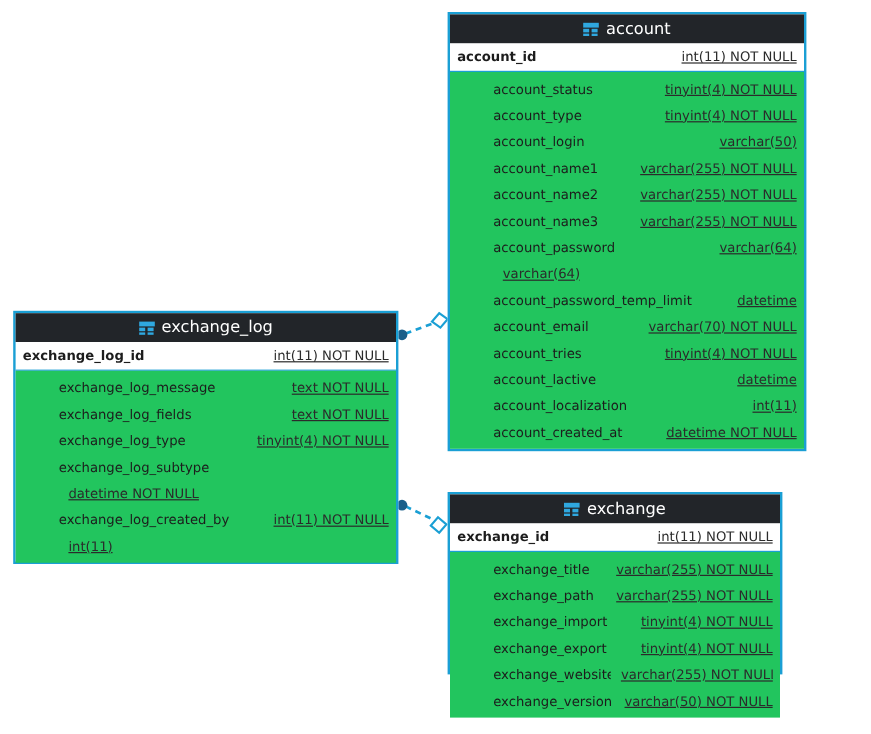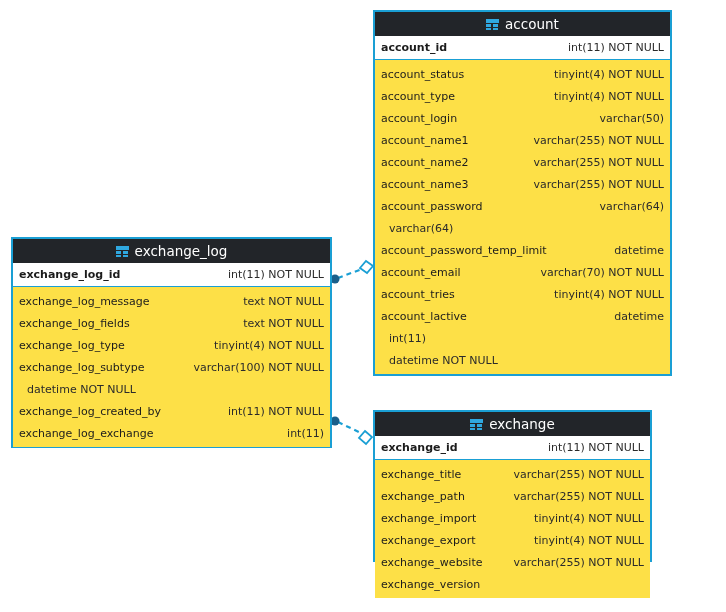--- a/index.html
+++ b/index.html
@@ -68,21 +68,22 @@
     position: absolute;
     width: 5px; height: 2.5px;
     background: #2fa8e0;
   }
   .tbl-icon .ti-c1 { left: 0;   top: 5.5px; }
   .tbl-icon .ti-c2 { left: 7px; top: 5.5px; }
   .tbl-icon .ti-c3 { left: 0;   top: 9px; }
   .tbl-icon .ti-c4 { left: 7px; top: 9px; }
 
   .entity-body {
-    background: #fde047;
+    background: #22c55e;
+    padding-left: 30px;
   }
 
   .field-row {
     display: flex;
     align-items: center;
     justify-content: space-between;
     height: 22px;
     padding: 0 6px;
     box-sizing: border-box;
     font-size: 11px;
@@ -91,20 +92,21 @@
   }
   .field-row .fname {
     text-align: left;
     overflow: hidden;
   }
   .field-row .ftype {
     text-align: right;
     color: #2b2b2b;
     padding-left: 8px;
     overflow: hidden;
+    text-decoration: underline;
   }
 
   .pk-group {
     border-bottom: 1.5px solid #1a9fd4;
   }
   .pk-group .field-row {
     font-weight: bold;
     height: 23px;
   }
   .pk-group .field-row .ftype { font-weight: normal; }
@@ -203,29 +205,31 @@
           </div>
           <div class="field-row">
             <span class="fname">account_tries</span>
             <span class="ftype">tinyint(4) NOT NULL</span>
           </div>
           <div class="field-row">
             <span class="fname">account_lactive</span>
             <span class="ftype">datetime</span>
           </div>
           <div class="field-row">
+            <span class="fname">account_localization</span>
             <span class="ftype">int(11)</span>
           </div>
           <div class="field-row">
+            <span class="fname">account_created_at</span>
             <span class="ftype">datetime NOT NULL</span>
           </div>
           <div class="body-pad-bot"></div>
         </div>
       </div>
-      <div class="entity" style="left: 11px; top: 237px; width: 321px; height: 211px;">
+      <div class="entity" style="left: 11px; top: 259px; width: 321px; height: 211px;">
         <div class="entity-header"><span class="hdr-inner">
             <span class="tbl-icon">
               <span class="ti-top"></span>
               <span class="ti-c ti-c1"></span>
               <span class="ti-c ti-c2"></span>
               <span class="ti-c ti-c3"></span>
               <span class="ti-c ti-c4"></span>
             </span>
             <span>exchange_log</span>
           </span></div>
@@ -244,31 +248,29 @@
           <div class="field-row">
             <span class="fname">exchange_log_fields</span>
             <span class="ftype">text NOT NULL</span>
           </div>
           <div class="field-row">
             <span class="fname">exchange_log_type</span>
             <span class="ftype">tinyint(4) NOT NULL</span>
           </div>
           <div class="field-row">
             <span class="fname">exchange_log_subtype</span>
-            <span class="ftype">varchar(100) NOT NULL</span>
           </div>
           <div class="field-row">
             <span class="ftype">datetime NOT NULL</span>
           </div>
           <div class="field-row">
             <span class="fname">exchange_log_created_by</span>
             <span class="ftype">int(11) NOT NULL</span>
           </div>
           <div class="field-row">
-            <span class="fname">exchange_log_exchange</span>
             <span class="ftype">int(11)</span>
           </div>
           <div class="body-pad-bot"></div>
         </div>
       </div>
       <div class="entity" style="left: 373px; top: 410px; width: 279px; height: 152px;">
         <div class="entity-header"><span class="hdr-inner">
             <span class="tbl-icon">
               <span class="ti-top"></span>
               <span class="ti-c ti-c1"></span>
@@ -301,19 +303,20 @@
           <div class="field-row">
             <span class="fname">exchange_export</span>
             <span class="ftype">tinyint(4) NOT NULL</span>
           </div>
           <div class="field-row">
             <span class="fname">exchange_website</span>
             <span class="ftype">varchar(255) NOT NULL</span>
           </div>
           <div class="field-row">
             <span class="fname">exchange_version</span>
+            <span class="ftype">varchar(50) NOT NULL</span>
           </div>
           <div class="body-pad-bot"></div>
         </div>
       </div>
     </div>
 
 </div>
 
 </body></html>

